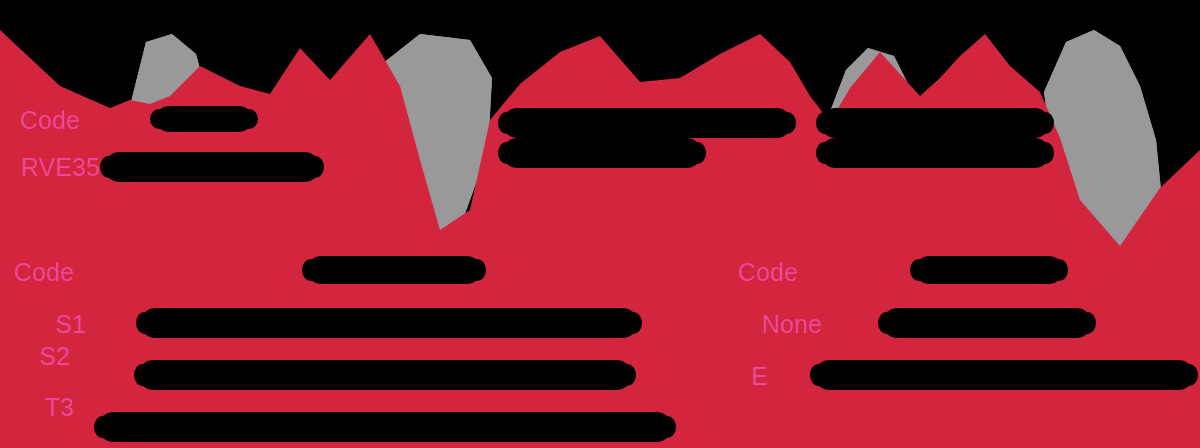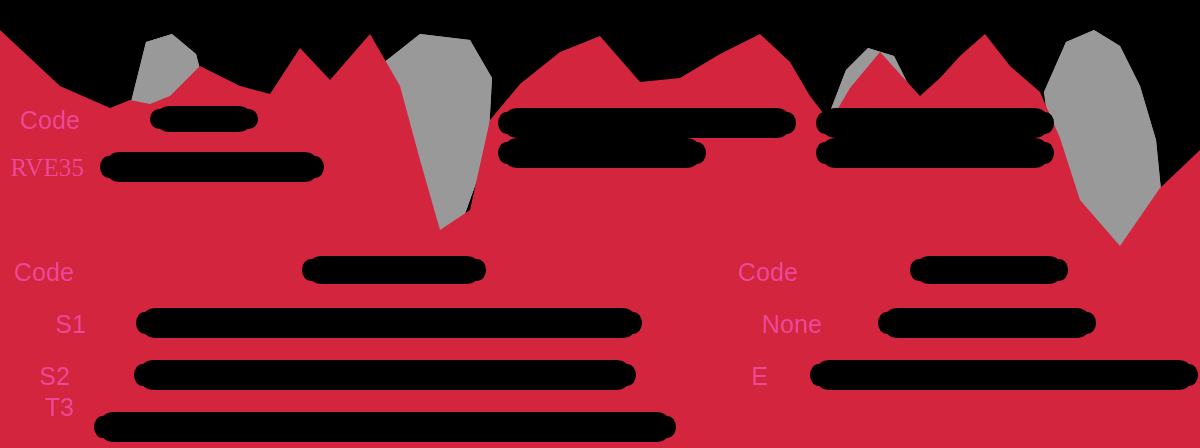--- a/index.html
+++ b/index.html
@@ -88,37 +88,37 @@
           <polygon points="1044,92 1066,42 1094,30 1120,46 1140,86 1156,140 1162,200 1140,238 1110,252 1086,236 1062,186 1050,136" fill="#999999"></polygon>
         </g>
         <polygon points="0,30 60,86 110,108 130,100 150,104 170,96 200,66 240,86 270,94 300,48 330,80 370,34 400,86 420,160 440,230 470,210 490,120 520,84 560,52 600,36 640,82 680,78 720,54 760,34 790,62 810,96 830,122 850,88 880,52 900,74 920,96 940,78 960,56 985,34 1010,66 1040,92 1060,138 1080,200 1120,246 1160,188 1200,150 1200,448 0,448" fill="#D4253E"></polygon>
       </svg>
   </div>
 
   <div class="layer" id="content-layer" style="pointer-events:auto;">
       <div class="blobgroup" style="left: 0px; top: 0px;">
         <div class="label right-align" style="left: 8px; top: 108px; width: 72px;">Code</div>
         <div class="redaction" style="left: 156px; top: 106px; width: 96px; height: 26px;"></div>
-        <div class="label right-align" style="left: 2px; top: 155px; width: 82px; font-family: Liberation Serif, serif;">RVE35</div>
+        <div class="label right-align" style="left: 18px; top: 155px; width: 82px;">RVE35</div>
         <div class="redaction" style="left: 106px; top: 152px; width: 212px; height: 30px;"></div>
       </div>
       <div class="blobgroup" style="left: 0px; top: 0px;">
         <div class="redaction" style="left: 504px; top: 108px; width: 286px; height: 30px;"></div>
         <div class="redaction" style="left: 504px; top: 138px; width: 196px; height: 30px;"></div>
       </div>
       <div class="blobgroup" style="left: 0px; top: 0px;">
         <div class="redaction" style="left: 822px; top: 108px; width: 226px; height: 30px;"></div>
         <div class="redaction" style="left: 822px; top: 138px; width: 226px; height: 30px;"></div>
       </div>
       <div class="blobgroup" style="left: 0px; top: 0px;">
         <div class="label right-align" style="left: 2px; top: 260px; width: 72px;">Code</div>
         <div class="redaction" style="left: 308px; top: 256px; width: 172px; height: 28px;"></div>
         <div class="label right-align" style="left: 40px; top: 312px; width: 46px;">S1</div>
         <div class="redaction" style="left: 142px; top: 308px; width: 494px; height: 30px;"></div>
-        <div class="label right-align" style="left: 24px; top: 364px; width: 46px;">S2</div>
+        <div class="label right-align" style="left: 24px; top: 344px; width: 46px;">S2</div>
         <div class="redaction" style="left: 140px; top: 360px; width: 490px; height: 30px;"></div>
         <div class="label right-align" style="left: 28px; top: 395px; width: 46px;">T3</div>
         <div class="redaction" style="left: 100px; top: 412px; width: 570px; height: 30px;"></div>
       </div>
       <div class="blobgroup" style="left: 0px; top: 0px;">
         <div class="label right-align" style="left: 726px; top: 260px; width: 72px;">Code</div>
         <div class="redaction" style="left: 916px; top: 256px; width: 146px; height: 28px;"></div>
         <div class="label right-align" style="left: 746px; top: 312px; width: 76px;">None</div>
         <div class="redaction" style="left: 884px; top: 308px; width: 206px; height: 30px;"></div>
         <div class="label right-align" style="left: 744px; top: 364px; width: 24px;">E</div>

